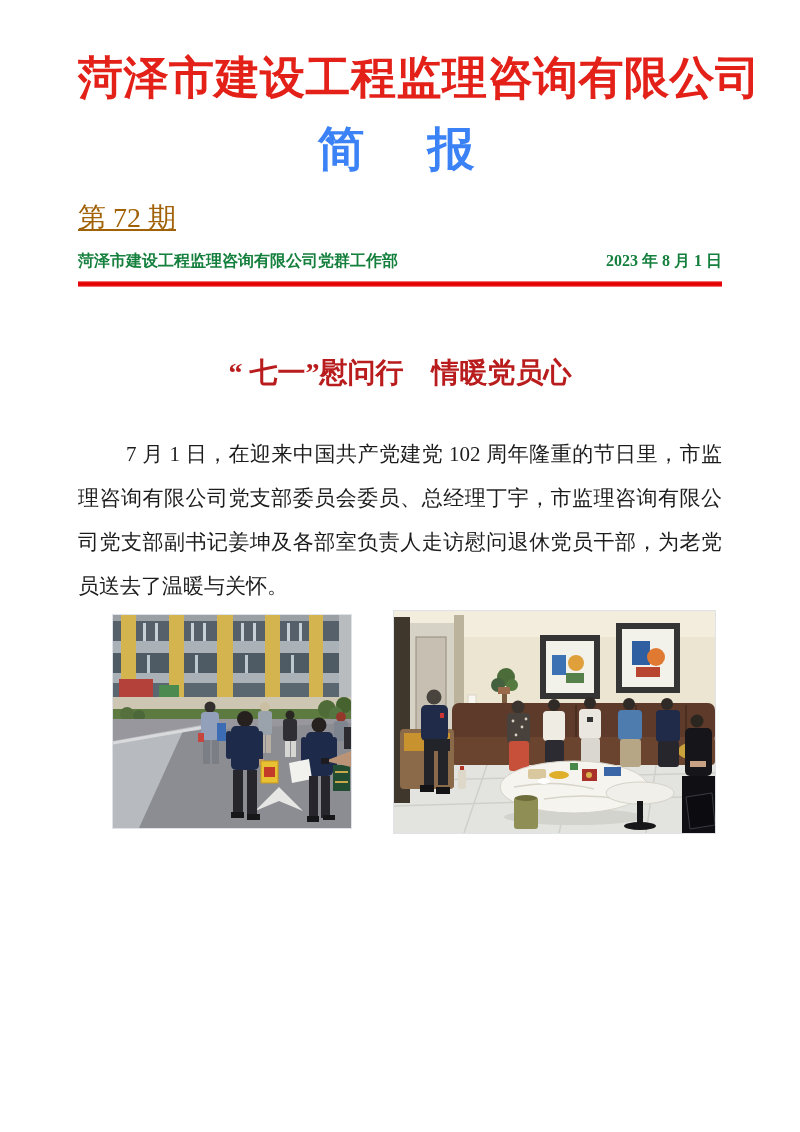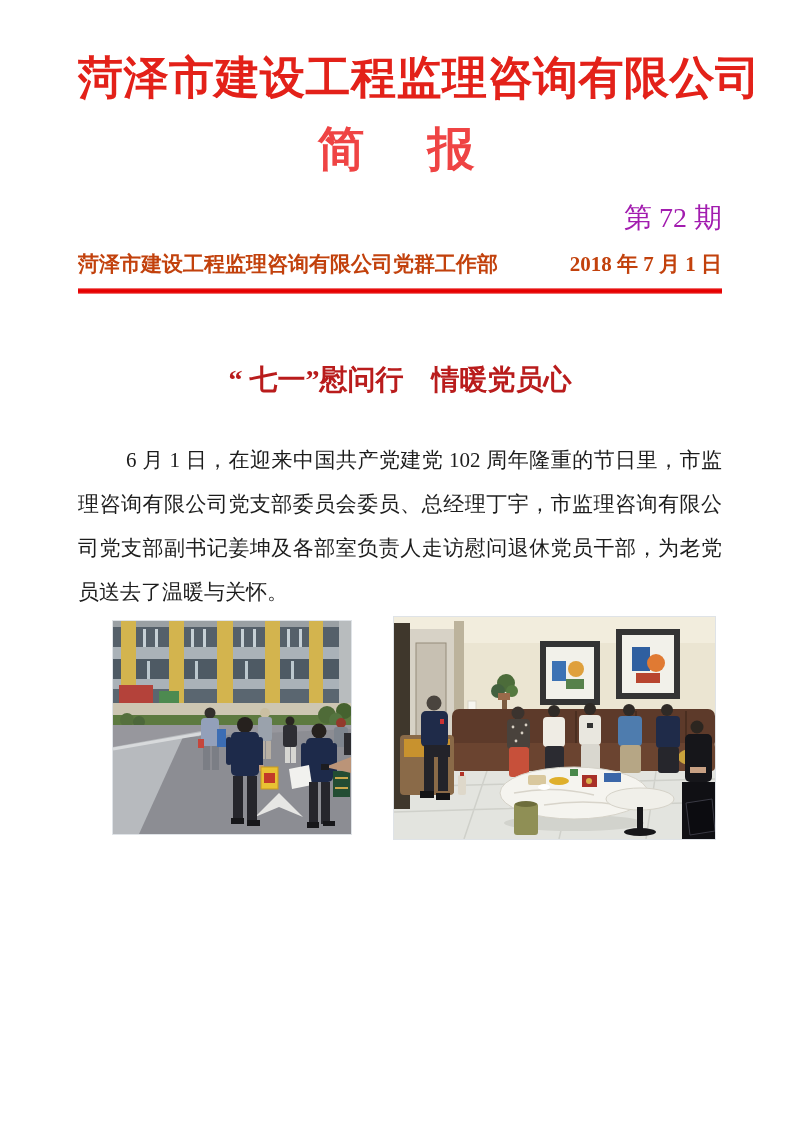--- a/index.html
+++ b/index.html
@@ -26,38 +26,39 @@
     color: #e32119;
     white-space: nowrap;
   }
   .bulletin-title {
     margin-top: 12px;
     font-size: 47px;
     line-height: 1.25;
     font-weight: 700;
     letter-spacing: 8px;
     text-align: center;
-    color: #ef4444;
+    color: #3b82f6;
   }
   .issue-number {
     margin-top: 22px;
     font-size: 28px;
     line-height: 1.3;
-    text-align: right;
-    color: #a21caf;
+    text-align: left;
+    color: #a16207;
+    text-decoration: underline;
   }
   .meta-row {
     margin-top: 13px;
     display: flex;
     justify-content: space-between;
     align-items: baseline;
-    font-size: 21px;
+    font-size: 16px;
     font-weight: 700;
     line-height: 1.35;
-    color: #c2410c;
+    color: #15803d;
   }
   .red-rule {
     margin-top: 10px;
     height: 6px;
     background: linear-gradient(180deg, #f59a9a 0%, #e60000 28%, #e60000 72%, #f59a9a 100%);
   }
   
   .article-title {
     margin: 68px 0 0;
     font-size: 28px;
@@ -92,29 +93,29 @@
 <body>
 
 <div class="page">
 
   <header>
     <h1 class="company-title">菏泽市建设工程监理咨询有限公司</h1>
     <div class="bulletin-title">简　报</div>
     <div class="issue-number">第 72 期</div>
     <div class="meta-row">
       <span>菏泽市建设工程监理咨询有限公司党群工作部</span>
-      <span>2018 年 7 月 1 日</span>
+      <span>2023 年 8 月 1 日</span>
     </div>
     <div class="red-rule"></div>
   </header>
 
   <main>
     <h2 class="article-title">“ 七一”慰问行　情暖党员心</h2>
 
-    <p class="body-para">6 月 1 日，在迎来中国共产党建党 102 周年隆重的节日里，市监理咨询有限公司党支部委员会委员、总经理丁宇，市监理咨询有限公司党支部副书记姜坤及各部室负责人走访慰问退休党员干部，为老党员送去了温暖与关怀。</p>
+    <p class="body-para">7 月 1 日，在迎来中国共产党建党 102 周年隆重的节日里，市监理咨询有限公司党支部委员会委员、总经理丁宇，市监理咨询有限公司党支部副书记姜坤及各部室负责人走访慰问退休党员干部，为老党员送去了温暖与关怀。</p>
 
     <div class="photo-row">
 
       <figure class="photo photo-left">
         <svg width="238" height="213" viewBox="0 0 238 213" xmlns="http://www.w3.org/2000/svg">
 
           <rect x="0" y="0" width="238" height="92" fill="#9aa0a4"></rect>
           <rect x="0" y="6" width="238" height="20" fill="#55606a"></rect>
           <rect x="0" y="26" width="238" height="12" fill="#aab2b8"></rect>
           <rect x="0" y="38" width="238" height="20" fill="#4e5a64"></rect>

